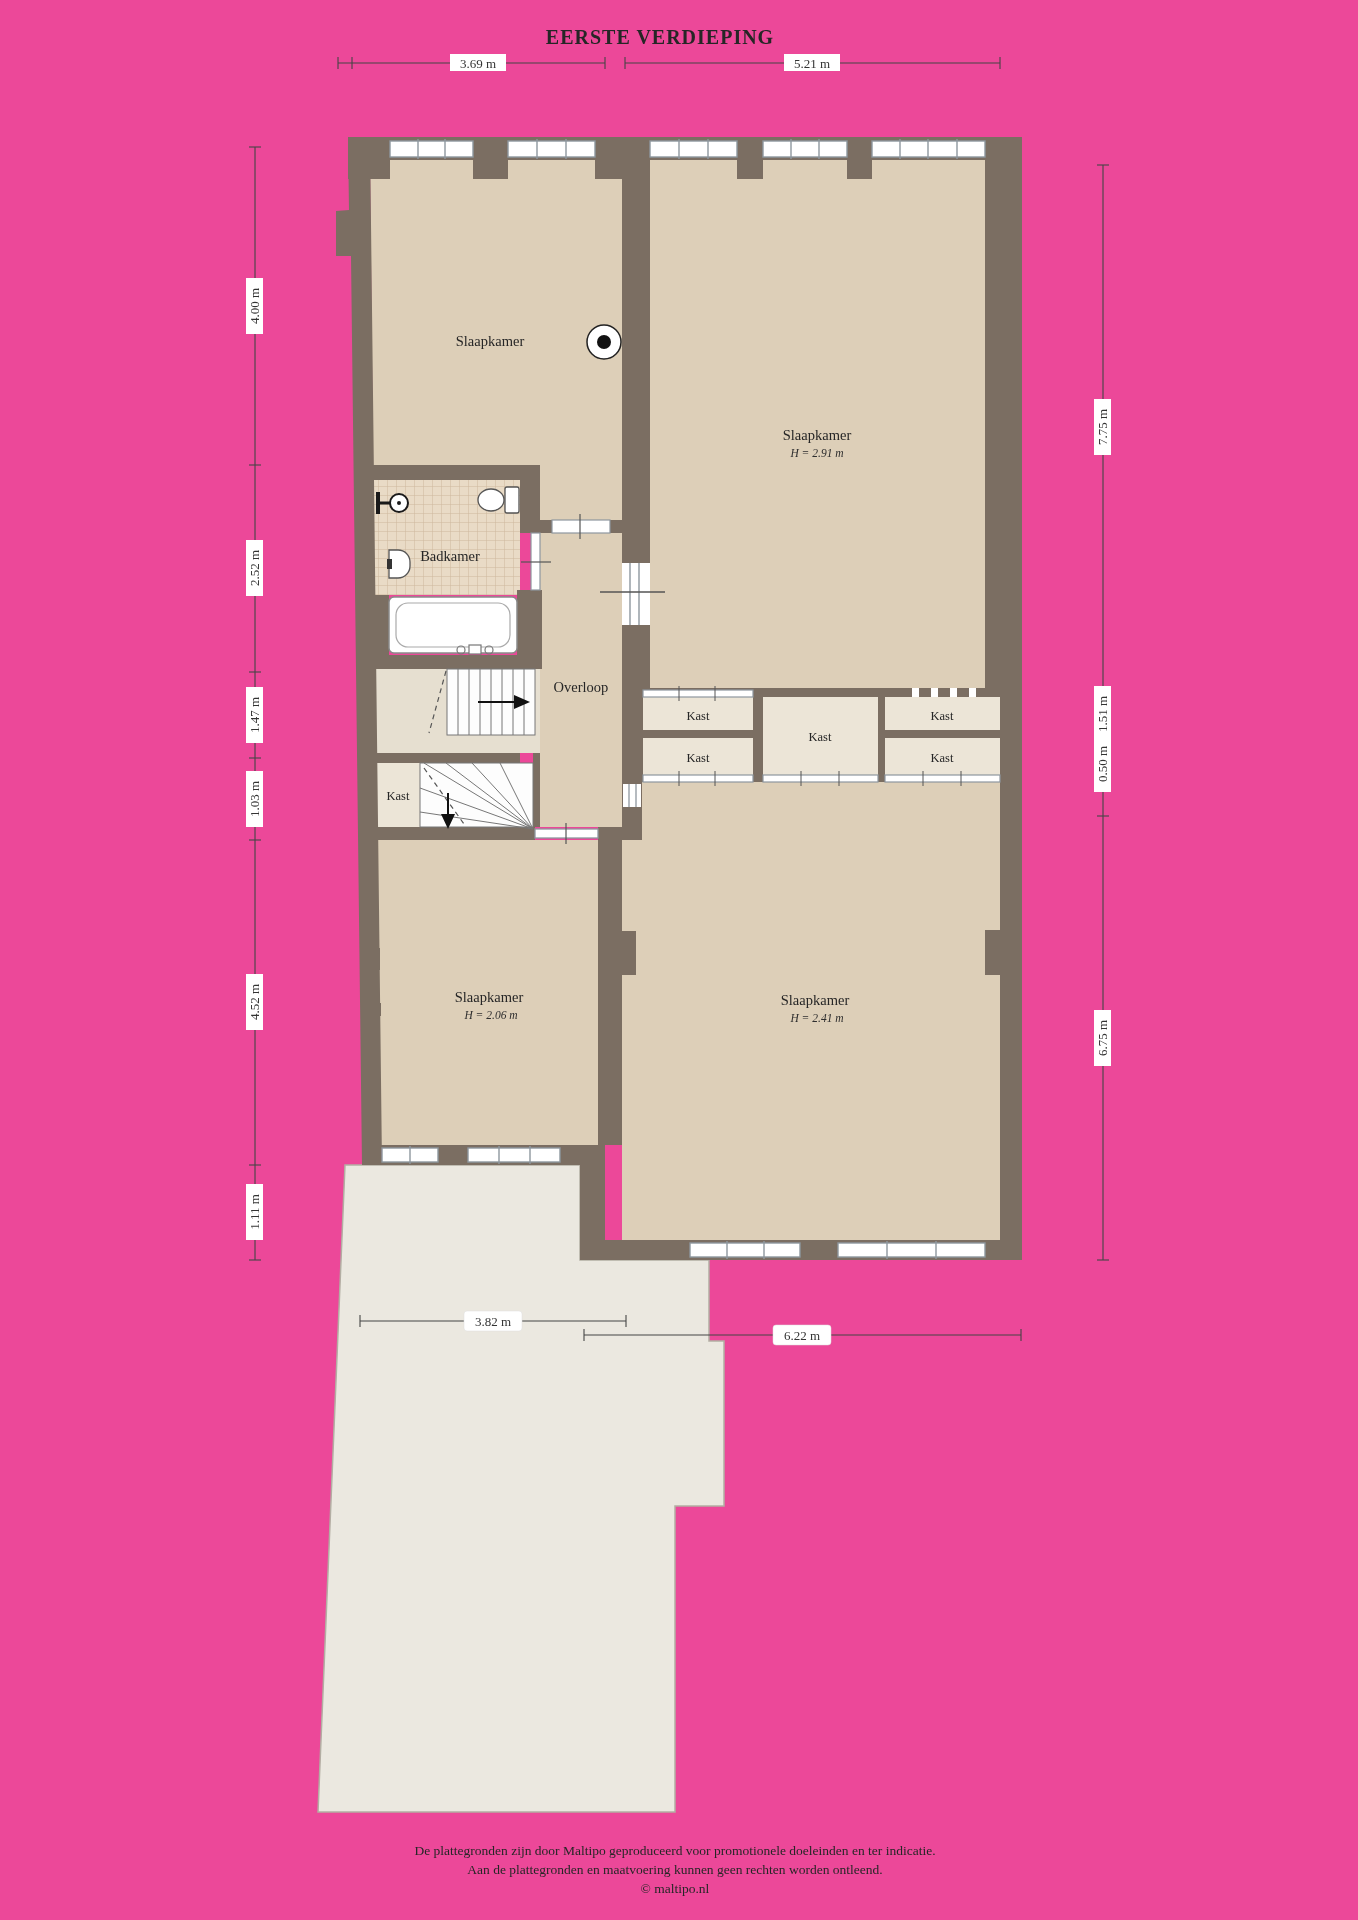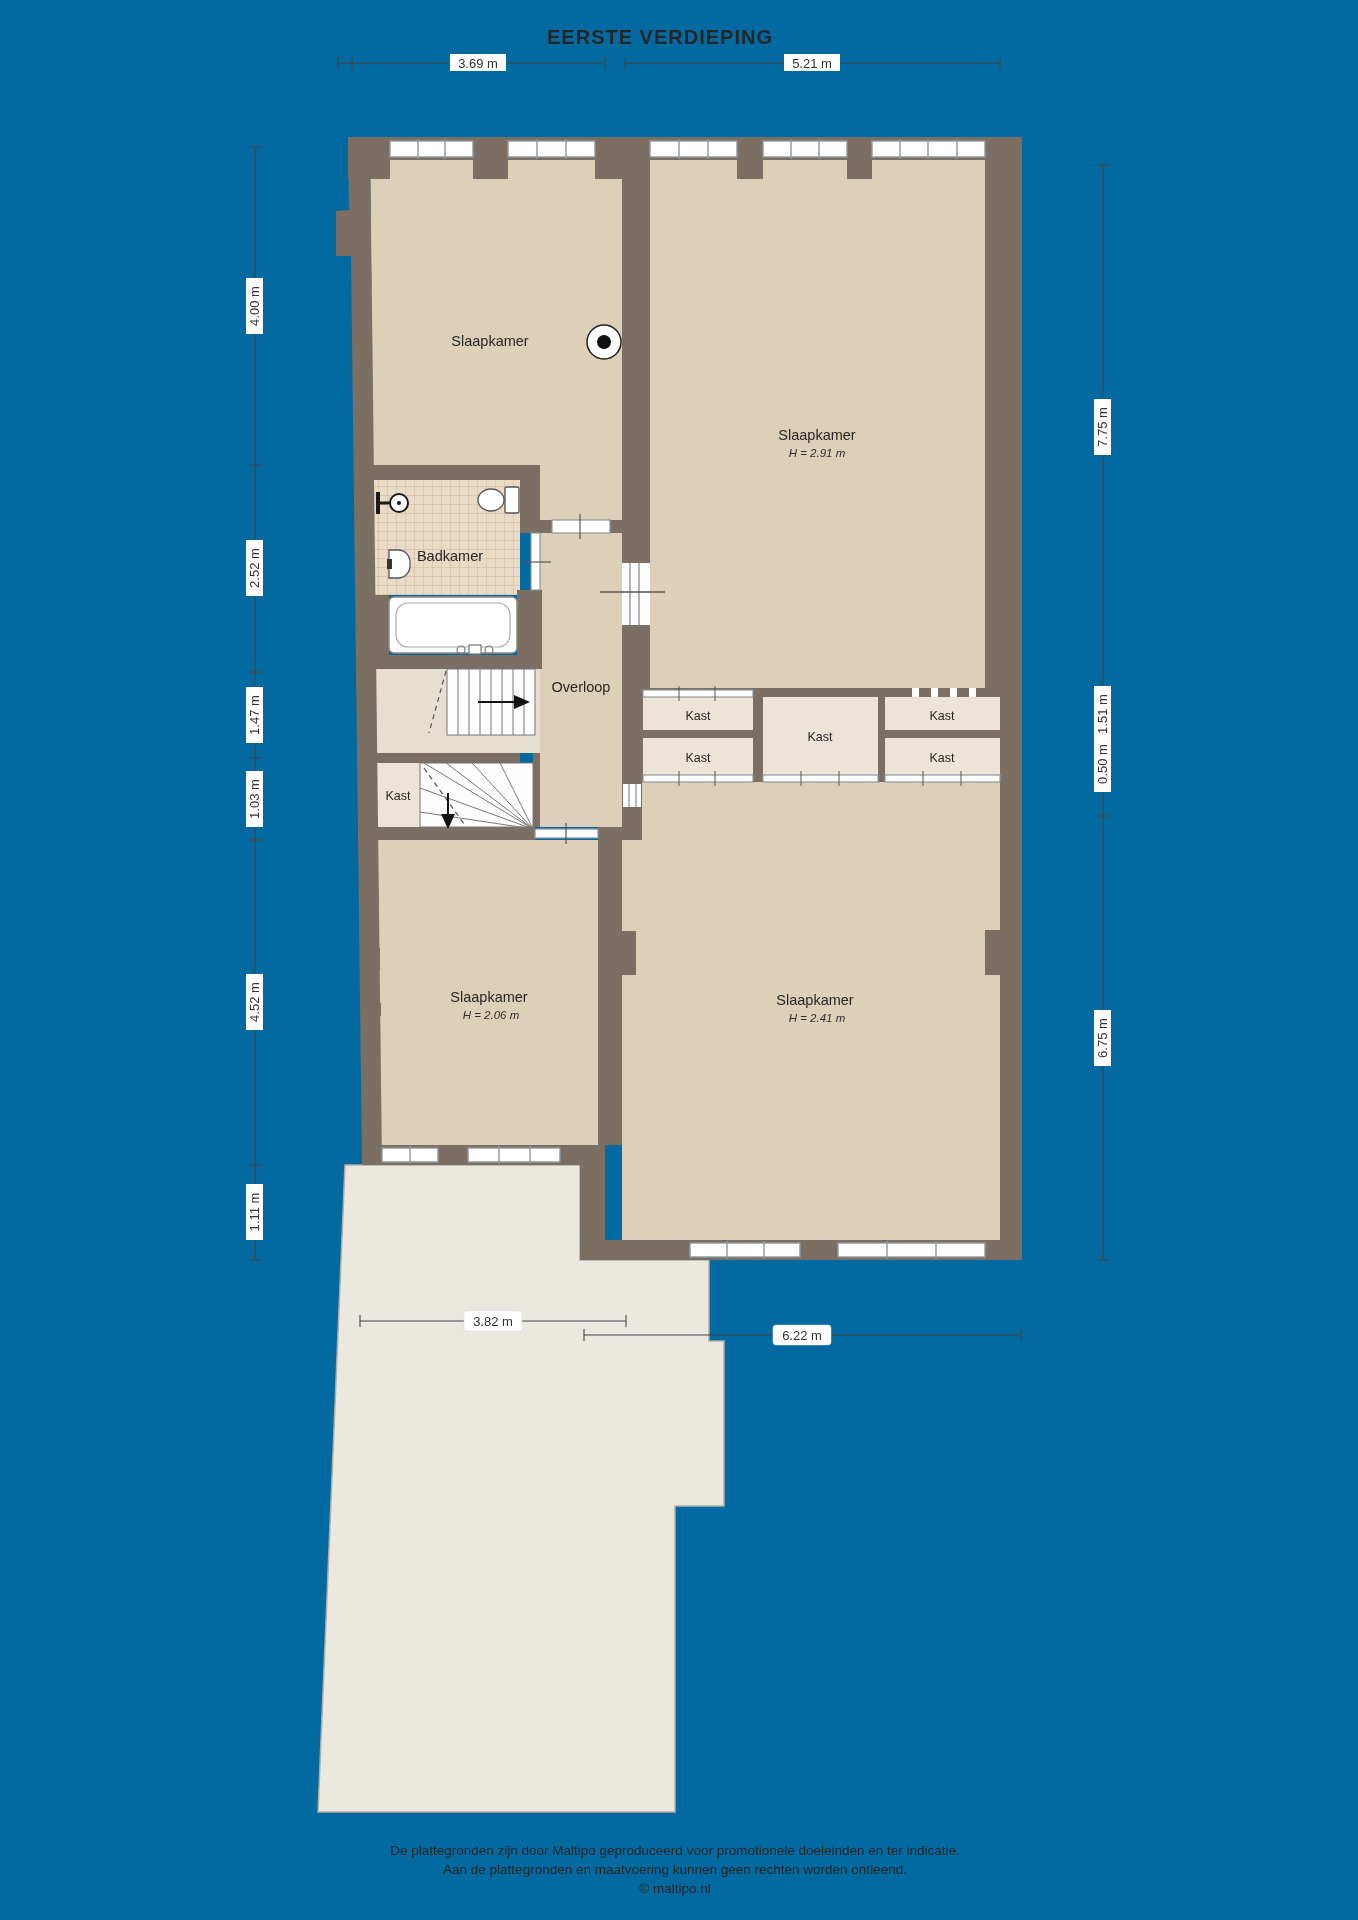--- a/index.html
+++ b/index.html
@@ -1,17 +1,17 @@
 <!DOCTYPE html>
 <html><head>
 <meta charset="utf-8">
 <style>
   html,body{margin:0;padding:0;background:#ffffff;}
-  .page{position:relative;width:1358px;height:1920px;background:#0369a1;overflow:hidden;
-        font-family:Liberation Sans, sans-serif;}
+  .page{position:relative;width:1358px;height:1920px;background:#ec4899;overflow:hidden;
+        font-family:Liberation Serif, serif;}
   svg{display:block}
   .title{font-size:20px;font-weight:700;letter-spacing:1px;fill:#262626;}
   .dim{font-size:13px;fill:#333;}
   .room-label{font-size:14.5px;fill:#262626;}
   .room-h{font-size:11.5px;font-style:italic;fill:#2e2e2e;}
   .kast-label{font-size:12.5px;fill:#262626;}
   .footer-line{font-size:13.5px;fill:#262626;}
   text{text-anchor:middle;}
 </style>
 </head>

